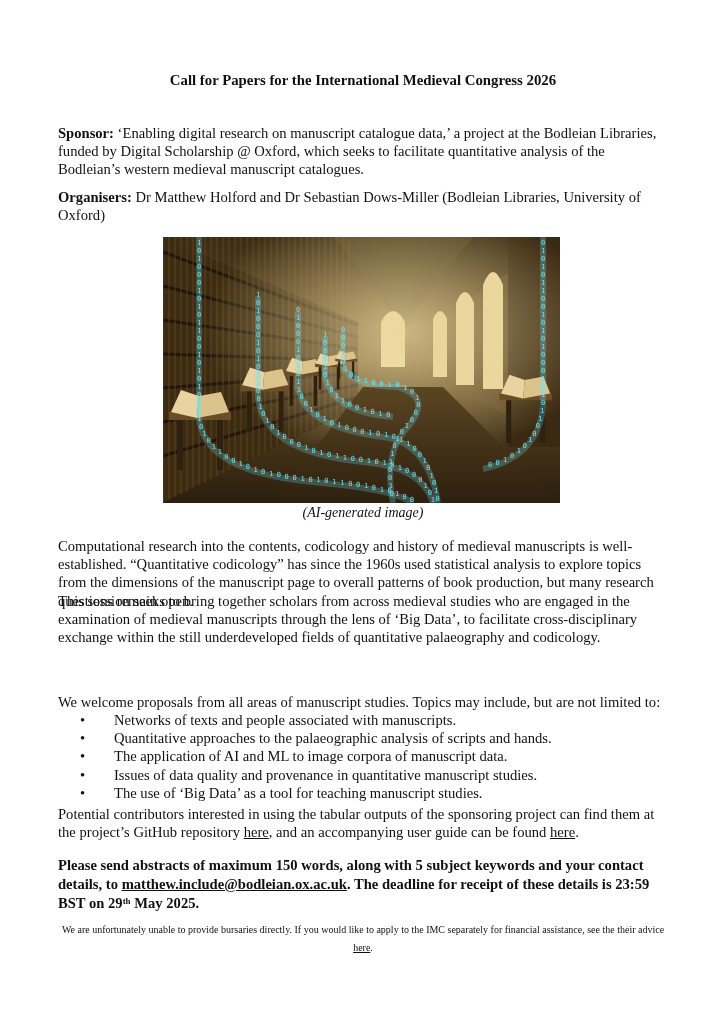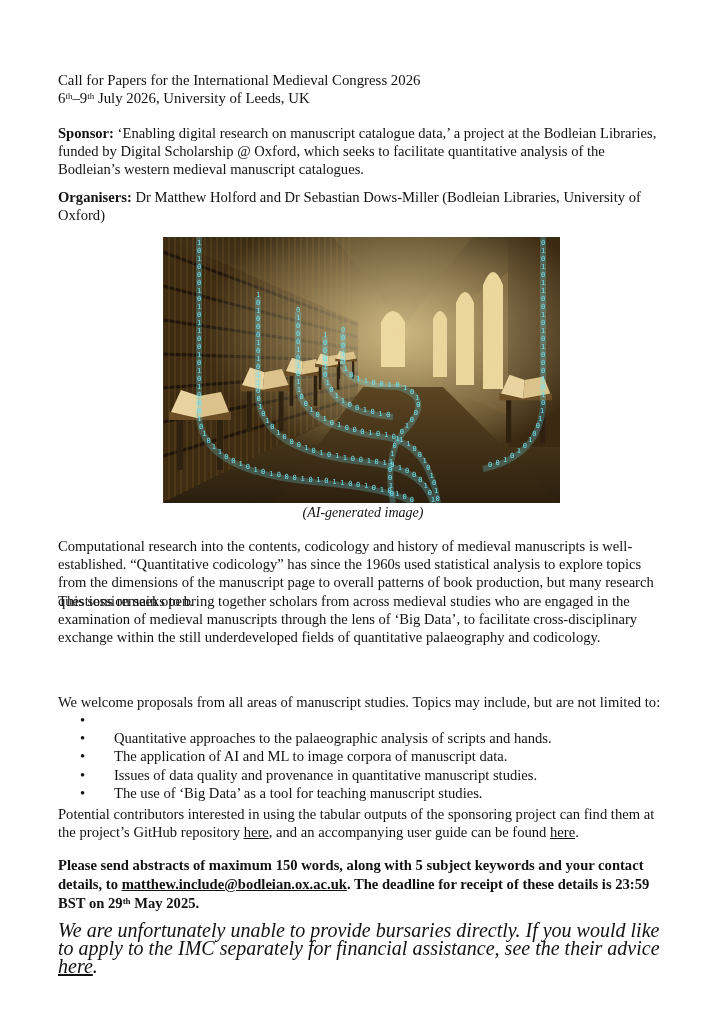--- a/index.html
+++ b/index.html
@@ -2,49 +2,48 @@
 <html><head>
 <meta charset="utf-8">
 <style>
   html, body { margin: 0; padding: 0; background: #ffffff; }
   body {
     width: 722px; height: 1024px; overflow: hidden; position: relative;
     font-family: "Liberation Serif", "DejaVu Serif", serif;
     color: #111111; font-size: 14.6px; line-height: 18.2px;
   }
   .page { position: absolute; left: 58px; top: 0; width: 610px; }
-  .title-block { position: absolute; top: 71px; left: 0; width: 610px; text-align: left; font-weight: normal; font-size: 14.8px; line-height: 18px; }
+  .title-block { position: absolute; top: 71px; left: 0; width: 610px; text-align: center; font-weight: bold; font-size: 14.8px; line-height: 18px; }
   .title-block sup { font-size: 9px; vertical-align: 4px; line-height: 0; }
   .para { position: absolute; left: 0; width: 608px; margin: 0; }
   .para b.lead { font-weight: bold; }
   #sponsor { top: 124px; }
   #organisers { top: 188px; }
   .figure { position: absolute; left: 105px; top: 237px; width: 397px; height: 266px; overflow: hidden; background: #3a2c16; }
   .figure svg { display: block; }
   .caption { position: absolute; top: 504px; left: 0; width: 610px; text-align: center; font-style: italic; font-size: 14px; }
   #computational { top: 537px; }
   #session { top: 592px; }
   #welcome { top: 693px; }
   ul.topics { position: absolute; top: 711px; left: 0; margin: 0; padding: 0; list-style: none; width: 608px; }
   ul.topics li { position: relative; padding-left: 56px; height: 18.2px; }
   ul.topics li .bullet { position: absolute; left: 22px; top: 0; }
   #potential { top: 805px; }
   #send { top: 856px; font-weight: bold; font-size: 14.6px; line-height: 18.8px; }
   #send sup { font-size: 9px; vertical-align: 4px; line-height: 0; }
-  #bursaries { top: 921px; text-align: left; font-style: italic; font-size: 20px; line-height: 18px; width: 610px; }
+  #bursaries { top: 921px; text-align: center; font-size: 10px; line-height: 18px; width: 610px; }
   a.link { color: #111111; text-decoration: underline; }
 </style>
 </head>
 <body>
 
 <div class="page">
 
   <div class="title-block">
     <div>Call for Papers for the International Medieval Congress 2026</div>
-    <div><span>6</span><sup>th</sup><span>–</span><span>9</span><sup>th</sup><span> July 2026, University of Leeds, UK</span></div>
   </div>
 
   <p class="para" id="sponsor"><b class="lead">Sponsor:</b><span> ‘Enabling digital research on manuscript catalogue data,’ a project at the Bodleian Libraries, funded by Digital Scholarship @ Oxford, which seeks to facilitate quantitative analysis of the Bodleian’s western medieval manuscript catalogues.</span></p>
 
   <p class="para" id="organisers"><b class="lead">Organisers:</b><span> Dr Matthew Holford and Dr Sebastian Dows-Miller (Bodleian Libraries, University of Oxford)</span></p>
 
   <div class="figure" title="Library hall with open books emitting streams of glowing binary digits">
     <svg width="397" height="266" viewBox="0 0 397 266">
       <defs>
         <linearGradient id="bg" x1="0" y1="0" x2="0" y2="1">
@@ -390,21 +389,21 @@
 
   <div class="caption">(AI-generated image)</div>
 
   <p class="para" id="computational">Computational research into the contents, codicology and history of medieval manuscripts is well-established. “Quantitative codicology” has since the 1960s used statistical analysis to explore topics from the dimensions of the manuscript page to overall patterns of book production, but many research questions remain open.</p>
 
   <p class="para" id="session">This session seeks to bring together scholars from across medieval studies who are engaged in the examination of medieval manuscripts through the lens of ‘Big Data’, to facilitate cross-disciplinary exchange within the still underdeveloped fields of quantitative palaeography and codicology.</p>
 
   <p class="para" id="welcome">We welcome proposals from all areas of manuscript studies. Topics may include, but are not limited to:</p>
 
   <ul class="topics">
-    <li><span class="bullet">•</span></li>
+    <li><span class="bullet">•</span><span>Networks of texts and people associated with manuscripts.</span></li>
     <li><span class="bullet">•</span><span>Quantitative approaches to the palaeographic analysis of scripts and hands.</span></li>
     <li><span class="bullet">•</span><span>The application of AI and ML to image corpora of manuscript data.</span></li>
     <li><span class="bullet">•</span><span>Issues of data quality and provenance in quantitative manuscript studies.</span></li>
     <li><span class="bullet">•</span><span>The use of ‘Big Data’ as a tool for teaching manuscript studies.</span></li>
   </ul>
 
   <p class="para" id="potential"><span>Potential contributors interested in using the tabular outputs of the sponsoring project can find them at the project’s GitHub repository </span><a class="link" href="#">here</a><span>, and an accompanying user guide can be found </span><a class="link" href="#">here</a><span>.</span></p>
 
   <p class="para" id="send"><span>Please send abstracts of maximum 150 words, along with 5 subject keywords and your contact details, to </span><a class="link" href="#">matthew.include@bodleian.ox.ac.uk</a><span>. The deadline for receipt of these details is 23:59 BST on 29</span><sup>th</sup><span> May 2025.</span></p>
 

